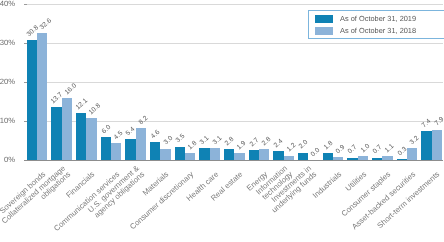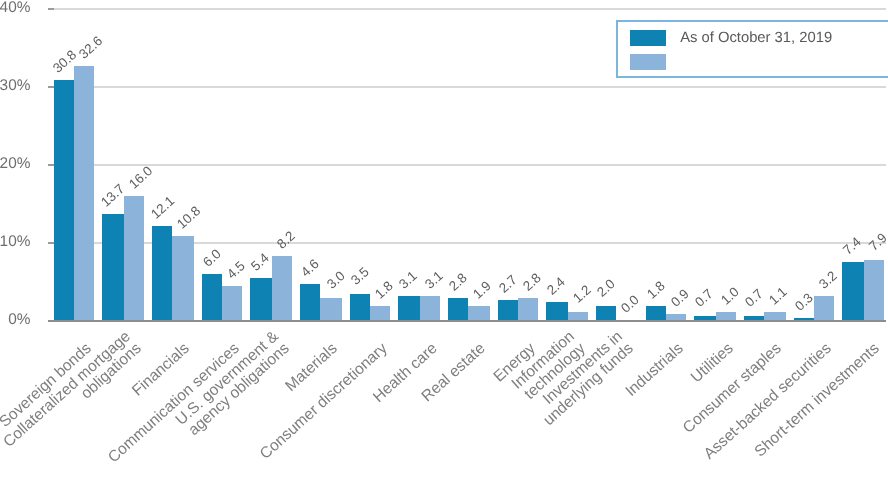--- a/index.html
+++ b/index.html
@@ -229,15 +229,16 @@
     <div class="xanchor" style="left: 442.486px; top: 176.5px; transform: rotate(-42deg);">
       <div class="xlabel">Short-term investments</div>
     </div>
     <div id="legend" style="left: 307.6px; top: 10.2px; width: 138px; height: 29px; padding-left: 44px;">
       <div class="lgrow" style="top: 3.6px;">
         <div class="lgsw" style="background: rgb(15, 130, 180);"></div>
         <div class="lgtx">As of October 31, 2019</div>
       </div>
       <div class="lgrow" style="top: 15.5px;">
         <div class="lgsw" style="background: rgb(140, 179, 217);"></div>
+        <div class="lgtx">As of October 31, 2018</div>
       </div>
     </div>
   </div>
 
 </body></html>

